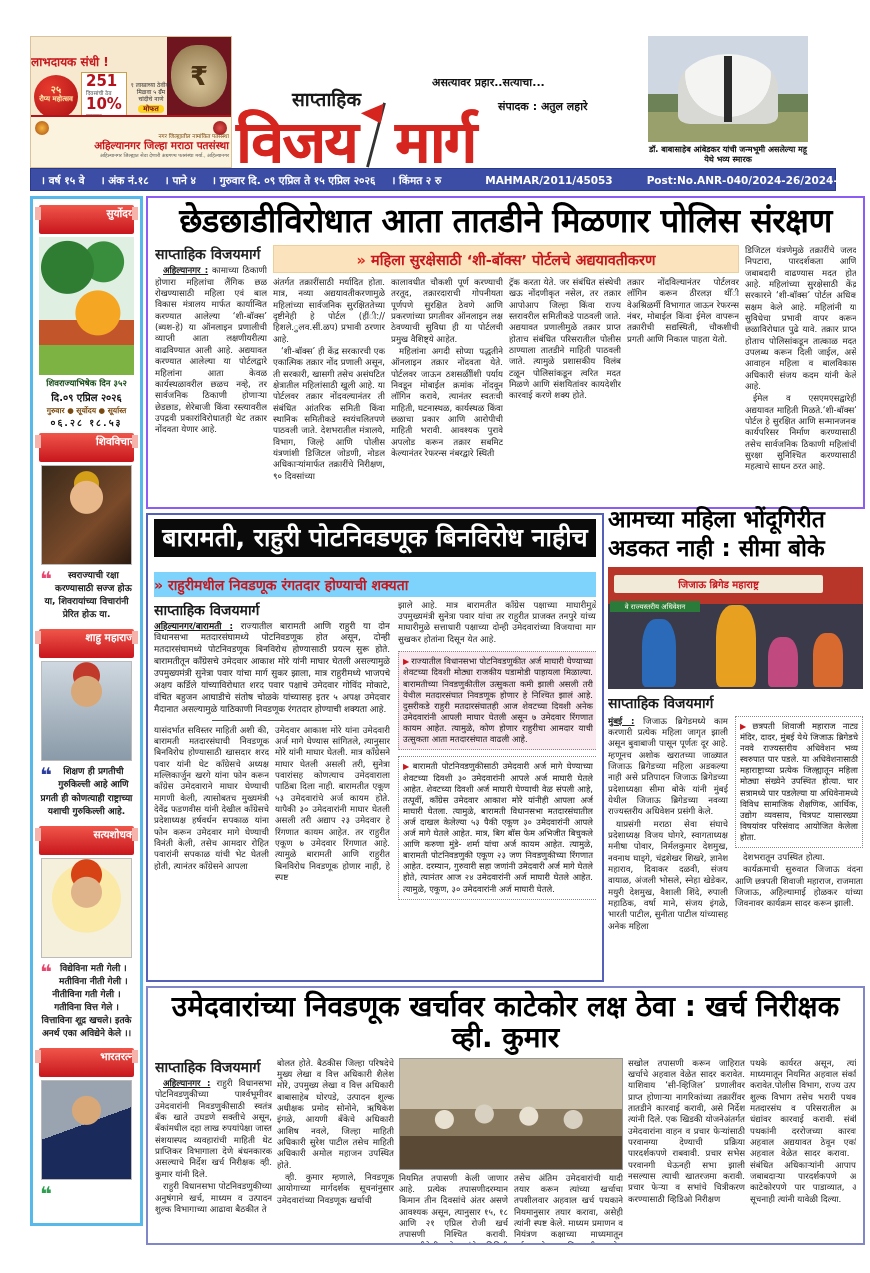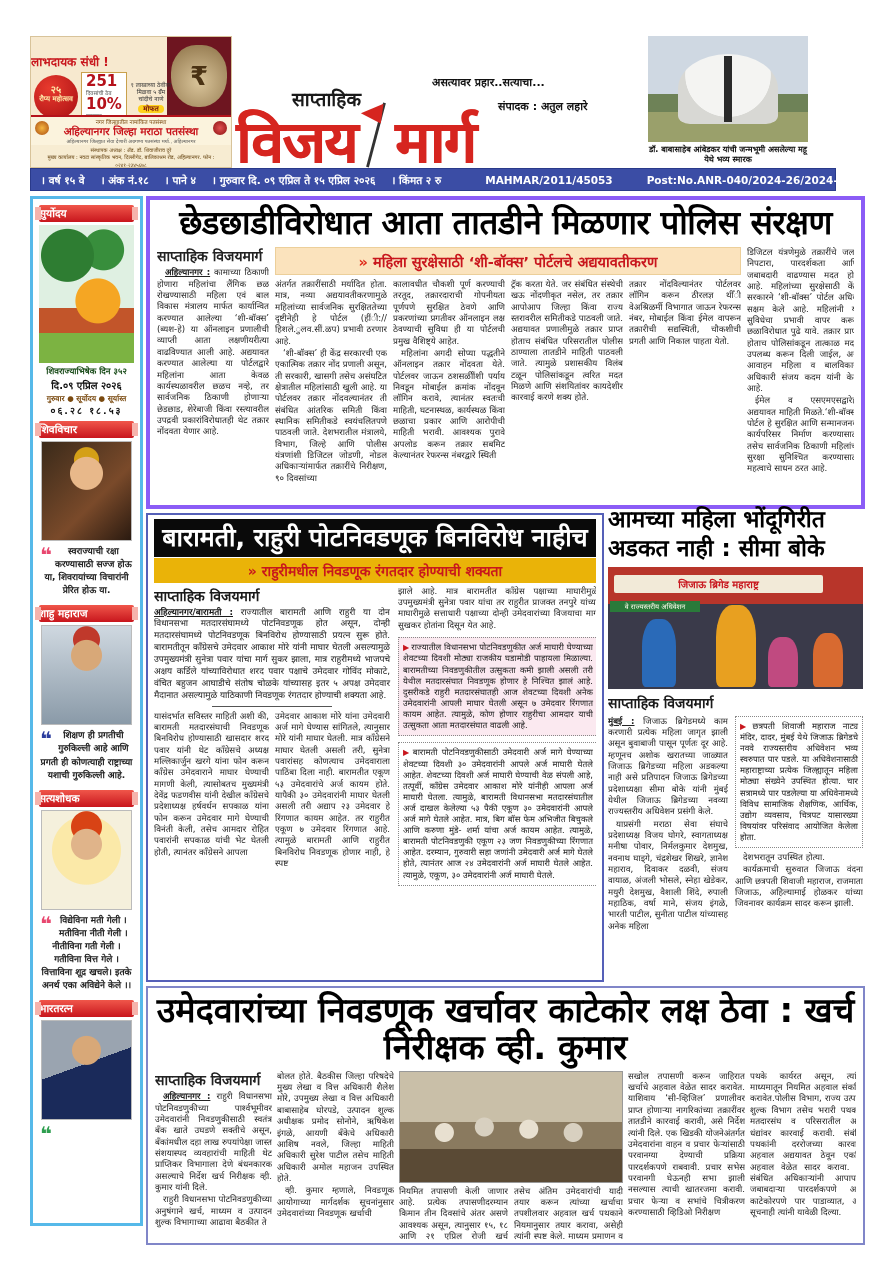--- a/index.html
+++ b/index.html
@@ -16,21 +16,21 @@
   .badge .n{font-size:10px;font-weight:bold;padding-top:7px}
   .badge .t{font-size:7px;font-weight:bold;line-height:1.05}
   .badge .p{position:absolute;left:50%;transform:translateX(-50%);bottom:-7px;background:#ffd21c;color:#7a1010;font-size:6.5px;font-weight:bold;padding:1px 4px;border-radius:6px;white-space:nowrap}
   .nums{background:#fff;border:1px solid #c9a14c;text-align:left;padding:1px 4px;flex:0 0 auto}
   .nums .big{color:#b5121b;font-weight:bold;font-size:15px;line-height:1}
   .nums .sm{font-size:5.5px;color:#555}
   .gift{text-align:center;font-size:6px;color:#333;line-height:1.2;width:52px}
   .gift .pill{display:inline-block;background:#ffd21c;color:#7a1010;font-weight:bold;border-radius:6px;padding:0 5px;font-size:7px;margin-top:2px}
   .bag{position:absolute;right:4px;top:8px;width:56px;height:62px;background:radial-gradient(circle at 50% 60%,#d9c49a,#8a6f44);border-radius:45% 45% 48% 48%;display:flex;align-items:center;justify-content:center}
   .bag span{font-size:26px;font-weight:bold;color:#4a3214}
-  .ad-org{background:#fbf3dd;border-top:2px solid #b5121b;text-align:center;padding:1px 2px;position:relative}
+  .ad-org{background:#fbf3dd;border-top:2px solid #b5121b;text-align:right;padding:15px 2px;position:relative}
   .ad-org .tag{font-size:5.5px;color:#7a4a10}
   .ad-org .name{color:#c8161d;font-weight:bold;font-size:10.5px;line-height:1.1}
   .ad-org .sub{font-size:5px;color:#555}
   .emb{position:absolute;top:4px;width:14px;height:14px;border-radius:50%}
   .emb.l{left:4px;background:radial-gradient(#f5b640,#a84a10)}
   .emb.r{right:4px;background:radial-gradient(#e05050,#8a1010)}
   .ad-addr{background:#f7ecd2;text-align:center;font-size:5.2px;color:#6b4a18;line-height:1.5;padding:2px}
 
   
   #masthead{left:236px;top:36px;width:408px;height:132px}
@@ -48,21 +48,21 @@
   .mem-col{position:absolute;left:76px;top:20px;width:8px;height:66px;background:#2a2a2a}
   .mem-caption{font-size:8px;font-weight:bold;text-align:center;line-height:1.3;margin-top:3px;color:#111}
 
   
   #infobar{left:30px;top:168px;width:806px;height:23px;background:#3b4da5;color:#fff;display:flex;align-items:center;font-size:10.5px;font-weight:bold;padding:0 10px;border:1px solid #2a3a8a}
   #infobar .it{margin-right:16px;white-space:nowrap}
   #infobar .reg{margin-left:28px;margin-right:34px}
 
   
   #sidebar{left:30px;top:196px;width:113px;height:1030px;border:3px solid #56b9e9;background:#fff;padding:3px 4px;overflow:hidden}
-  .sec-head{position:relative;height:17px;margin:3px 2px;background:linear-gradient(#f0564a,#c8161d);color:#fff;font-weight:bold;font-size:10.5px;text-align:left;line-height:17px;border-radius:2px}
+  .sec-head{position:relative;height:29px;margin:3px 2px;background:linear-gradient(#f0564a,#c8161d);color:#fff;font-weight:bold;font-size:10.5px;text-align:right;line-height:17px;border-radius:2px}
   .sec-head::before,.sec-head::after{content:"";position:absolute;top:2px;width:6px;height:13px;background:#f6b3ac}
   .sec-head::before{left:-4px}.sec-head::after{right:-4px}
   .illus{height:138px;margin:0 2px;background:
     radial-gradient(circle at 62% 55%, #f5a623 0 22px, transparent 23px),
     radial-gradient(circle at 30% 22%, #2e7d32 0 26px, transparent 27px),
     radial-gradient(circle at 68% 18%, #388e3c 0 20px, transparent 21px),
     linear-gradient(#dff0e2 0 60%, #c2552a 60% 78%, #7cb342 78% 100%)}
   .sun-lines{text-align:center;font-size:8.5px;font-weight:bold;color:#1b4d1b;line-height:1.5;margin-top:2px}
   .sun-lines .d{color:#111;font-size:10px}
   .sun-lines .t{color:#7a4a10;font-size:7.5px}
@@ -70,38 +70,38 @@
   .portrait{height:100px;margin:2px 4px;border:1px solid #bbb}
   .p-shivaji{background:radial-gradient(circle at 50% 32%,#e8b88a 0 16px,transparent 17px),radial-gradient(circle at 50% 18%,#d4a017 0 12px,transparent 13px),linear-gradient(135deg,#3a2a1a,#7a4a2a 60%,#2a1a10)}
   .p-shahu{background:radial-gradient(circle at 50% 30%,#d8a878 0 15px,transparent 16px),radial-gradient(circle at 50% 14%,#c0392b 0 13px,transparent 14px),linear-gradient(#cfd8e0,#8a9aa8)}
   .p-phule{background:radial-gradient(circle at 50% 34%,#e0b48a 0 15px,transparent 16px),radial-gradient(circle at 50% 16%,#d84315 0 15px,transparent 16px),radial-gradient(circle at 50% 40%,#fbe9a8 0 34px,#f5f0dc 35px)}
   .p-ambedkar{background:radial-gradient(circle at 50% 30%,#d8a878 0 14px,transparent 15px),linear-gradient(160deg,#9aa4b0 0 45%,#1a2a5a 45% 100%)}
   .quote{font-size:9px;font-weight:bold;text-align:center;line-height:1.45;padding:2px 3px 5px;color:#222}
   .qmark{float:left;font-size:20px;line-height:0.8;margin:2px 2px 0 0}
 
   
   .article{background:#fff}
-  #a1{left:146px;top:196px;width:719px;height:313px;border:4px solid #8b5cf6;padding:4px 7px;overflow:hidden}
+  #a1{left:146px;top:196px;width:719px;height:313px;border:2px solid #8b5cf6;padding:4px 7px;overflow:hidden}
   .a1-head{font-size:33px;font-weight:800;text-align:center;color:#000;line-height:1.15;letter-spacing:-0.5px}
   .a1-body{display:flex;gap:6px;margin-top:5px;height:244px;overflow:hidden}
   .col{width:112px;flex:0 0 auto;overflow:hidden}
   .a1-mid{width:466px;flex:0 0 auto}
   .subhead1{background:#fbe3bd;color:#c8161d;font-weight:bold;font-size:14.5px;text-align:center;padding:3px 0;border:1px solid #eccf9a}
   .subhead1 .mk{color:#e02a1a}
   .midcols{display:flex;gap:6px;margin-top:4px;height:212px;overflow:hidden}
   .byline{font-size:14px;font-weight:bold;text-align:left;margin-bottom:2px}
   .dateline{font-weight:bold;text-decoration:underline}
   .btx{font-size:8.6px;line-height:1.32;text-align:justify;color:#222}
   .btx p{text-indent:8px;margin-bottom:1px}
   .btx p:first-child{text-indent:0}
 
   #row2{left:146px;top:513px;width:719px;height:469px}
   #a2{position:absolute;left:0;top:0;width:458px;height:469px;border:2px solid #5560b8;padding:4px 6px;overflow:hidden}
   .a2-head{background:#0a0a0a;color:#fff;font-size:25px;font-weight:800;text-align:center;padding:5px 2px;line-height:1.1}
-  .subhead2{background:#eab308;color:#c8161d;font-weight:bold;font-size:14px;text-align:center;padding:3px 0;margin-top:1px}
+  .subhead2{background:#7dd3fc;color:#c8161d;font-weight:bold;font-size:14px;text-align:left;padding:3px 0;margin-top:15px}
   .a2-body{display:flex;gap:8px;margin-top:3px;height:372px;overflow:hidden}
   .a2-left{width:236px;flex:0 0 auto}
   .a2-right{width:200px;flex:0 0 auto;overflow:hidden}
   .intro{font-size:8.8px;line-height:1.35;text-align:justify;font-weight:500}
   .hrline{width:120px;height:1px;background:#555;margin:4px auto}
   .a2-cols{display:flex;gap:6px;height:222px;overflow:hidden}
   .a2-cols .c{width:115px;overflow:hidden}
   .nbox{border:1px dotted #888;padding:4px;font-size:8.4px;line-height:1.32;text-align:justify;margin-top:6px}
   .nbox.pink{background:#fbe9f0}
   .tri{color:#c8161d;font-size:8px;margin-right:2px}
@@ -110,21 +110,21 @@
   .a3-head{font-size:23px;font-weight:800;line-height:1.25;color:#000}
   .a3-photo{width:255px;height:122px;margin-top:4px;position:relative;overflow:hidden;background:linear-gradient(#b8352a 0 30%,#3a3a4a 30% 100%)}
   .a3-banner{position:absolute;left:6px;top:8px;right:40px;background:#f2ead8;color:#c8161d;font-weight:bold;font-size:10px;text-align:center;padding:2px 16px;border-radius:2px}
   .a3-banner2{position:absolute;left:2px;top:34px;width:90px;background:#2a7a3a;color:#ffe;font-size:7px;text-align:center;padding:1px}
   .fig{position:absolute;border-radius:40% 40% 10% 10%}
   .a3-body{display:flex;gap:7px;margin-top:4px;height:272px;overflow:hidden}
   .a3-c1{width:120px;flex:0 0 auto;overflow:hidden}
   .a3-c2{width:128px;flex:0 0 auto;overflow:hidden}
 
   #a4{left:146px;top:986px;width:719px;height:259px;border:2px solid #8086c8;padding:4px 7px;overflow:hidden}
-  .a4-head{font-size:34px;font-weight:800;text-align:center;color:#000;line-height:1.1}
+  .a4-head{font-size:28px;font-weight:800;text-align:center;color:#000;line-height:1.1}
   .a4-body{display:flex;gap:5px;margin-top:4px;height:212px;overflow:hidden}
   .a4-body .c{width:117px;flex:0 0 auto;overflow:hidden}
   .a4-mid{width:224px;flex:0 0 auto}
   .a4-photo{width:224px;height:112px;background:
      radial-gradient(circle at 20% 55%,#e8e0d0 0 9px,transparent 10px),
      radial-gradient(circle at 38% 50%,#d8d0c0 0 9px,transparent 10px),
      radial-gradient(circle at 58% 52%,#e8e0d0 0 9px,transparent 10px),
      radial-gradient(circle at 78% 55%,#d8d0c0 0 9px,transparent 10px),
      linear-gradient(#c9bfa8 0 45%,#8a7a5f 45% 70%,#5a4a35 70% 100%);border:1px solid #999}
   .a4-sub{display:flex;gap:6px;margin-top:3px;height:94px;overflow:hidden}

